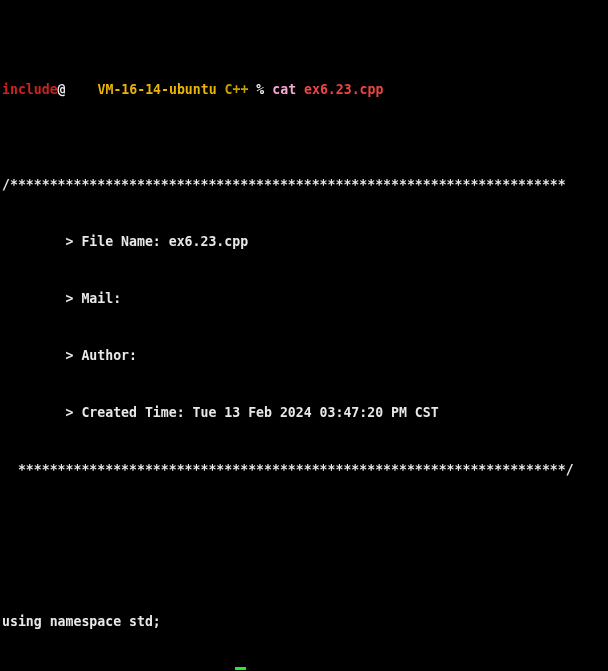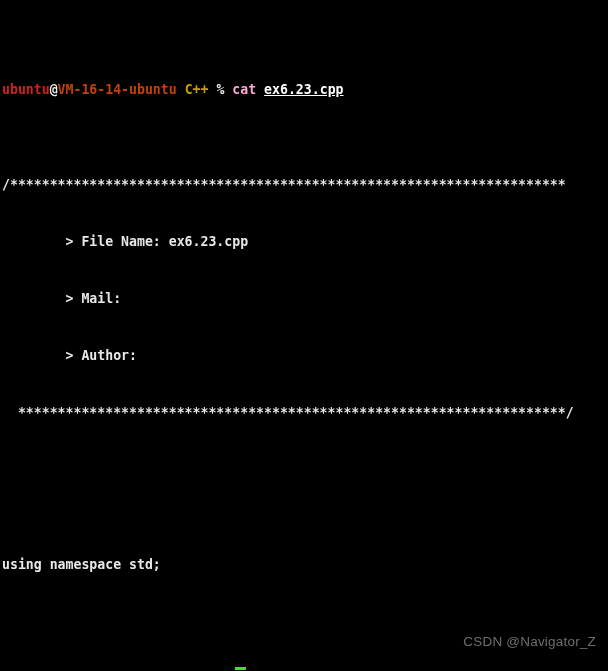--- a/index.html
+++ b/index.html
@@ -40,25 +40,25 @@
     height: 19px;
     white-space: pre;
     overflow: hidden;
     padding-left: 2px;
     box-sizing: border-box;
   }
 
   
   .c-user   { color: #cc2222; }
   .c-at     { color: #f0f0f0; }
-  .c-host   { color: #c2410c; }
+  .c-host   { color: #eab308; margin-left: 32px; }
   .c-dir    { color: #c7a000; }
   .c-pct    { color: #f0f0f0; }
   .c-cmd    { color: #f9a8d4; }
-  .c-file   { color: #ffffff; text-decoration: underline; }
+  .c-file   { color: #ef4444; }
   .c-code   { color: #e8e8e8; }
   .c-comment{ color: #e8e8e8; }
 
   .cursor-block {
     position: absolute;
     left: 235px;
     top: 667px;
     width: 11px;
     height: 3px;
     background: #2ee82e;
@@ -77,27 +77,28 @@
   }
 </style>
 </head>
 <body>
 
 <div id="terminal">
 
   <div class="term-body">
 
     
-    <div class="line"><span class="c-user">ubuntu</span><span class="c-at">@</span><span class="c-host">VM-16-14-ubuntu</span><span> </span><span class="c-dir">C++</span><span> </span><span class="c-pct">%</span><span> </span><span class="c-cmd">cat</span><span> </span><span class="c-file">ex6.23.cpp</span></div>
+    <div class="line"><span class="c-user">include</span><span class="c-at">@</span><span class="c-host">VM-16-14-ubuntu</span><span> </span><span class="c-dir">C++</span><span> </span><span class="c-pct">%</span><span> </span><span class="c-cmd">cat</span><span> </span><span class="c-file">ex6.23.cpp</span></div>
 
     
     <div class="line c-comment">/**********************************************************************</div>
     <div class="line c-comment">        &gt; File Name: ex6.23.cpp</div>
     <div class="line c-comment">        &gt; Mail: </div>
     <div class="line c-comment">        &gt; Author: </div>
+    <div class="line c-comment">        &gt; Created Time: Tue 13 Feb 2024 03:47:20 PM CST</div>
     <div class="line c-comment">  *********************************************************************/</div>
 
     
     <div class="line c-code"></div>
     <div class="line c-code">using namespace std;</div>
     
     
     
     
     
@@ -123,15 +124,14 @@
     
     
     
     
     
 
   </div>
 
   <div class="cursor-block"></div>
 
-  <div class="watermark">CSDN @Navigator_Z</div>
 
 </div>
 
 </body></html>

